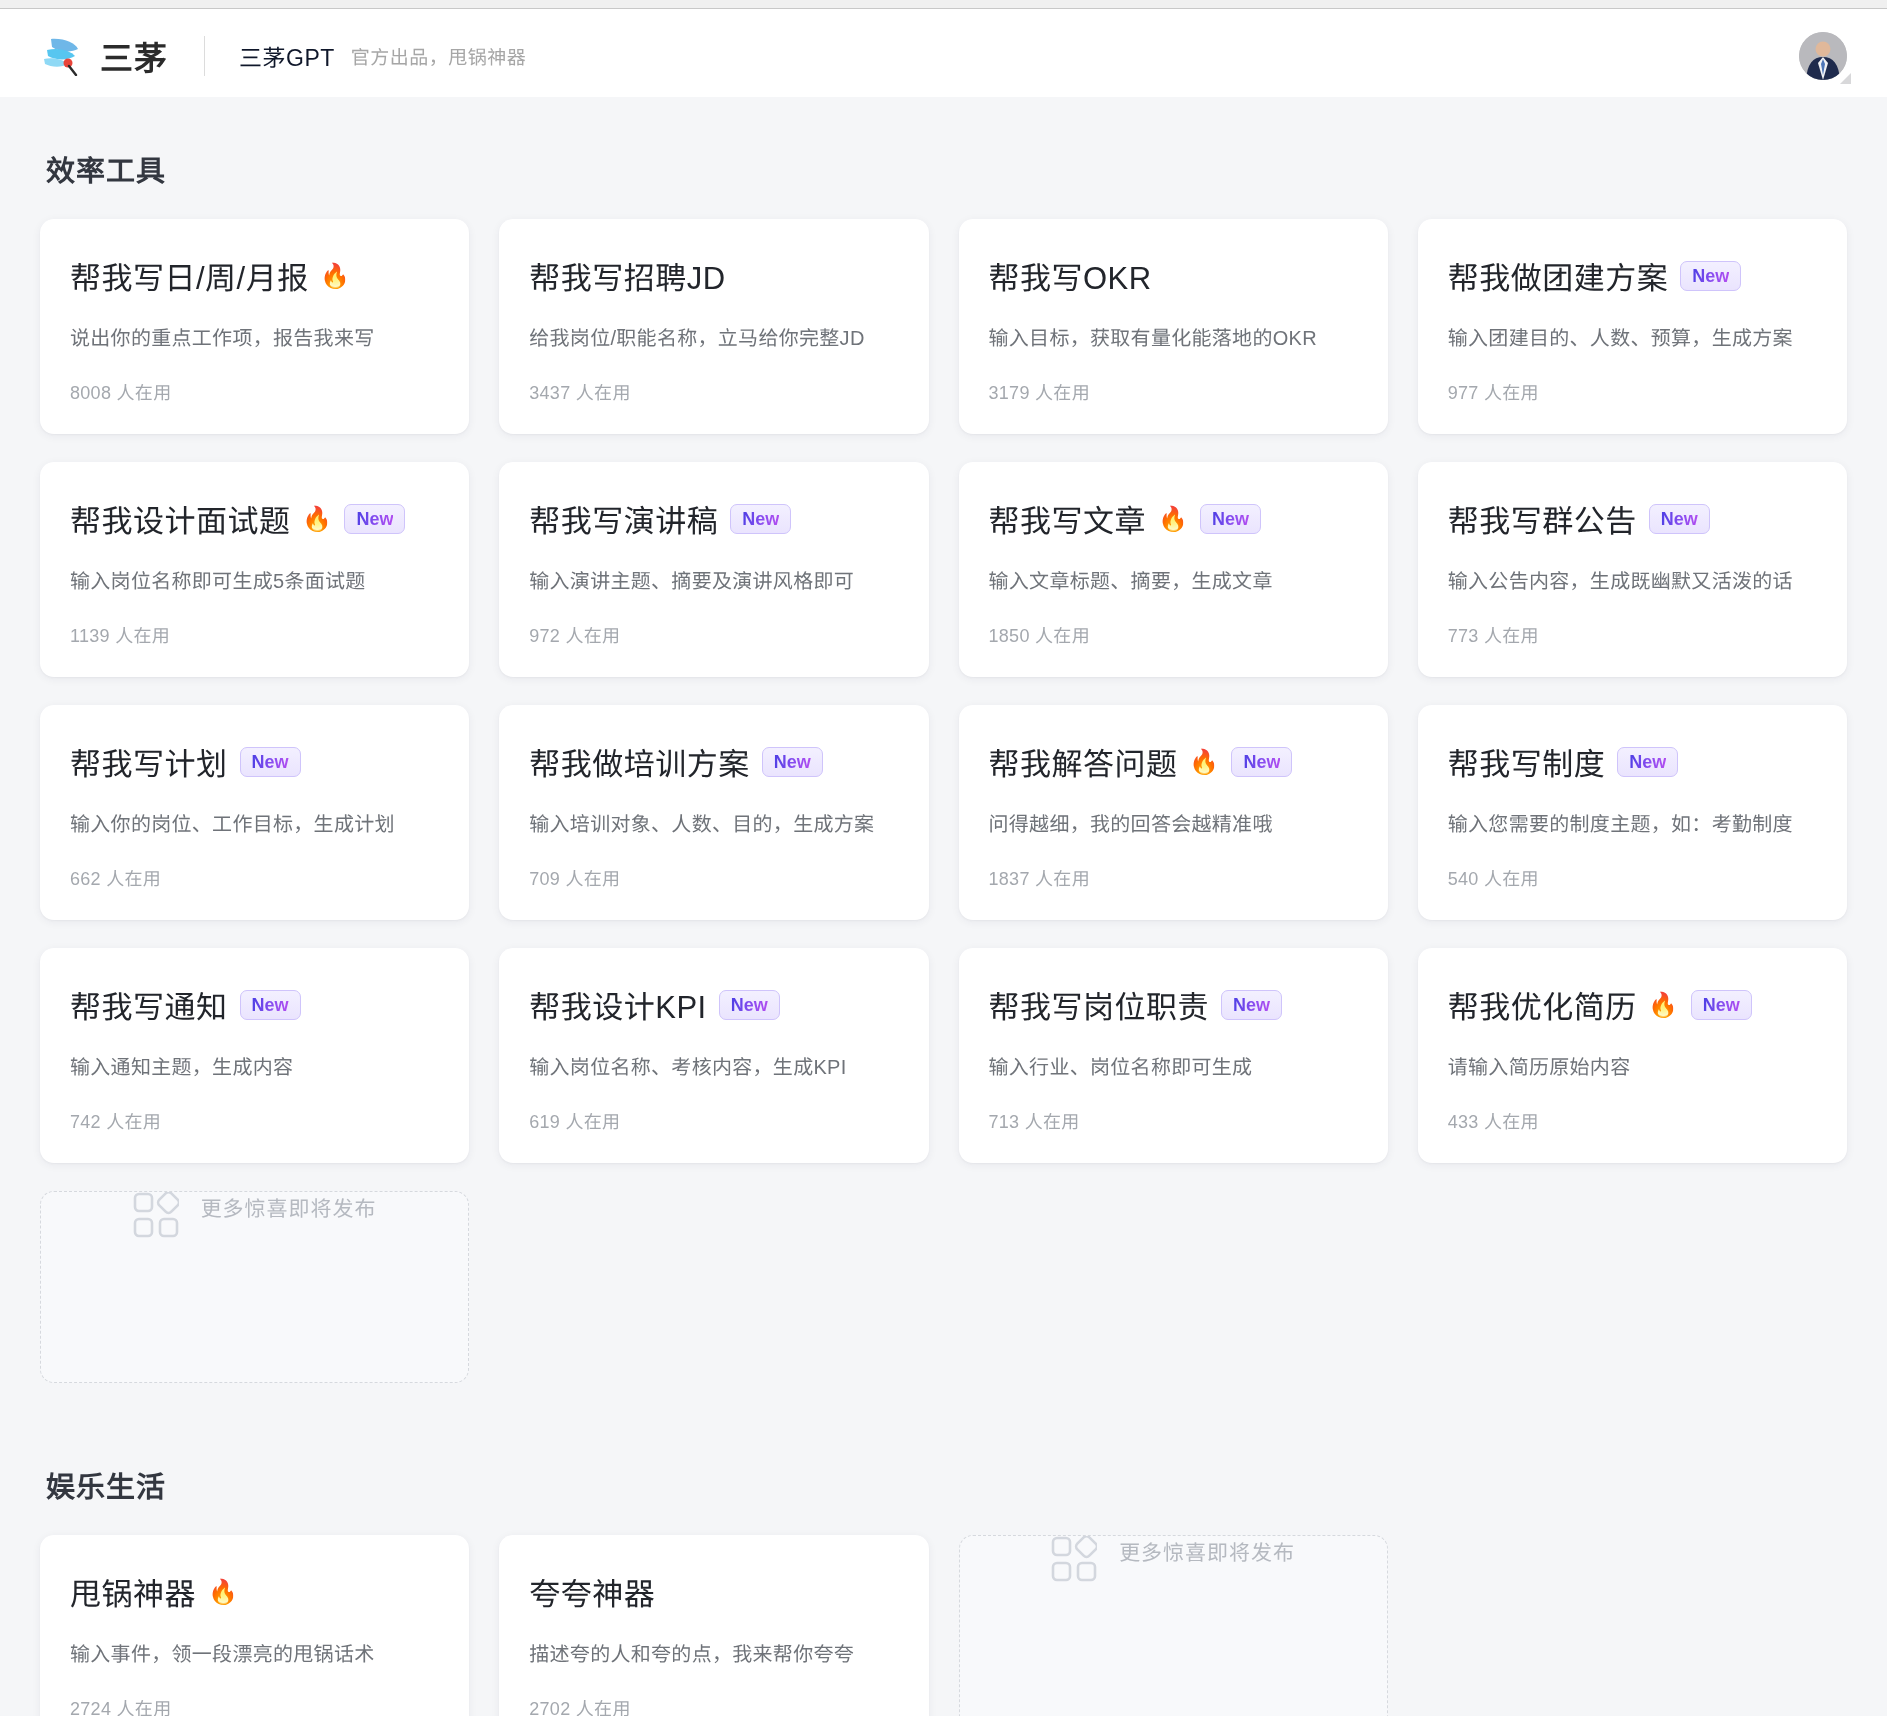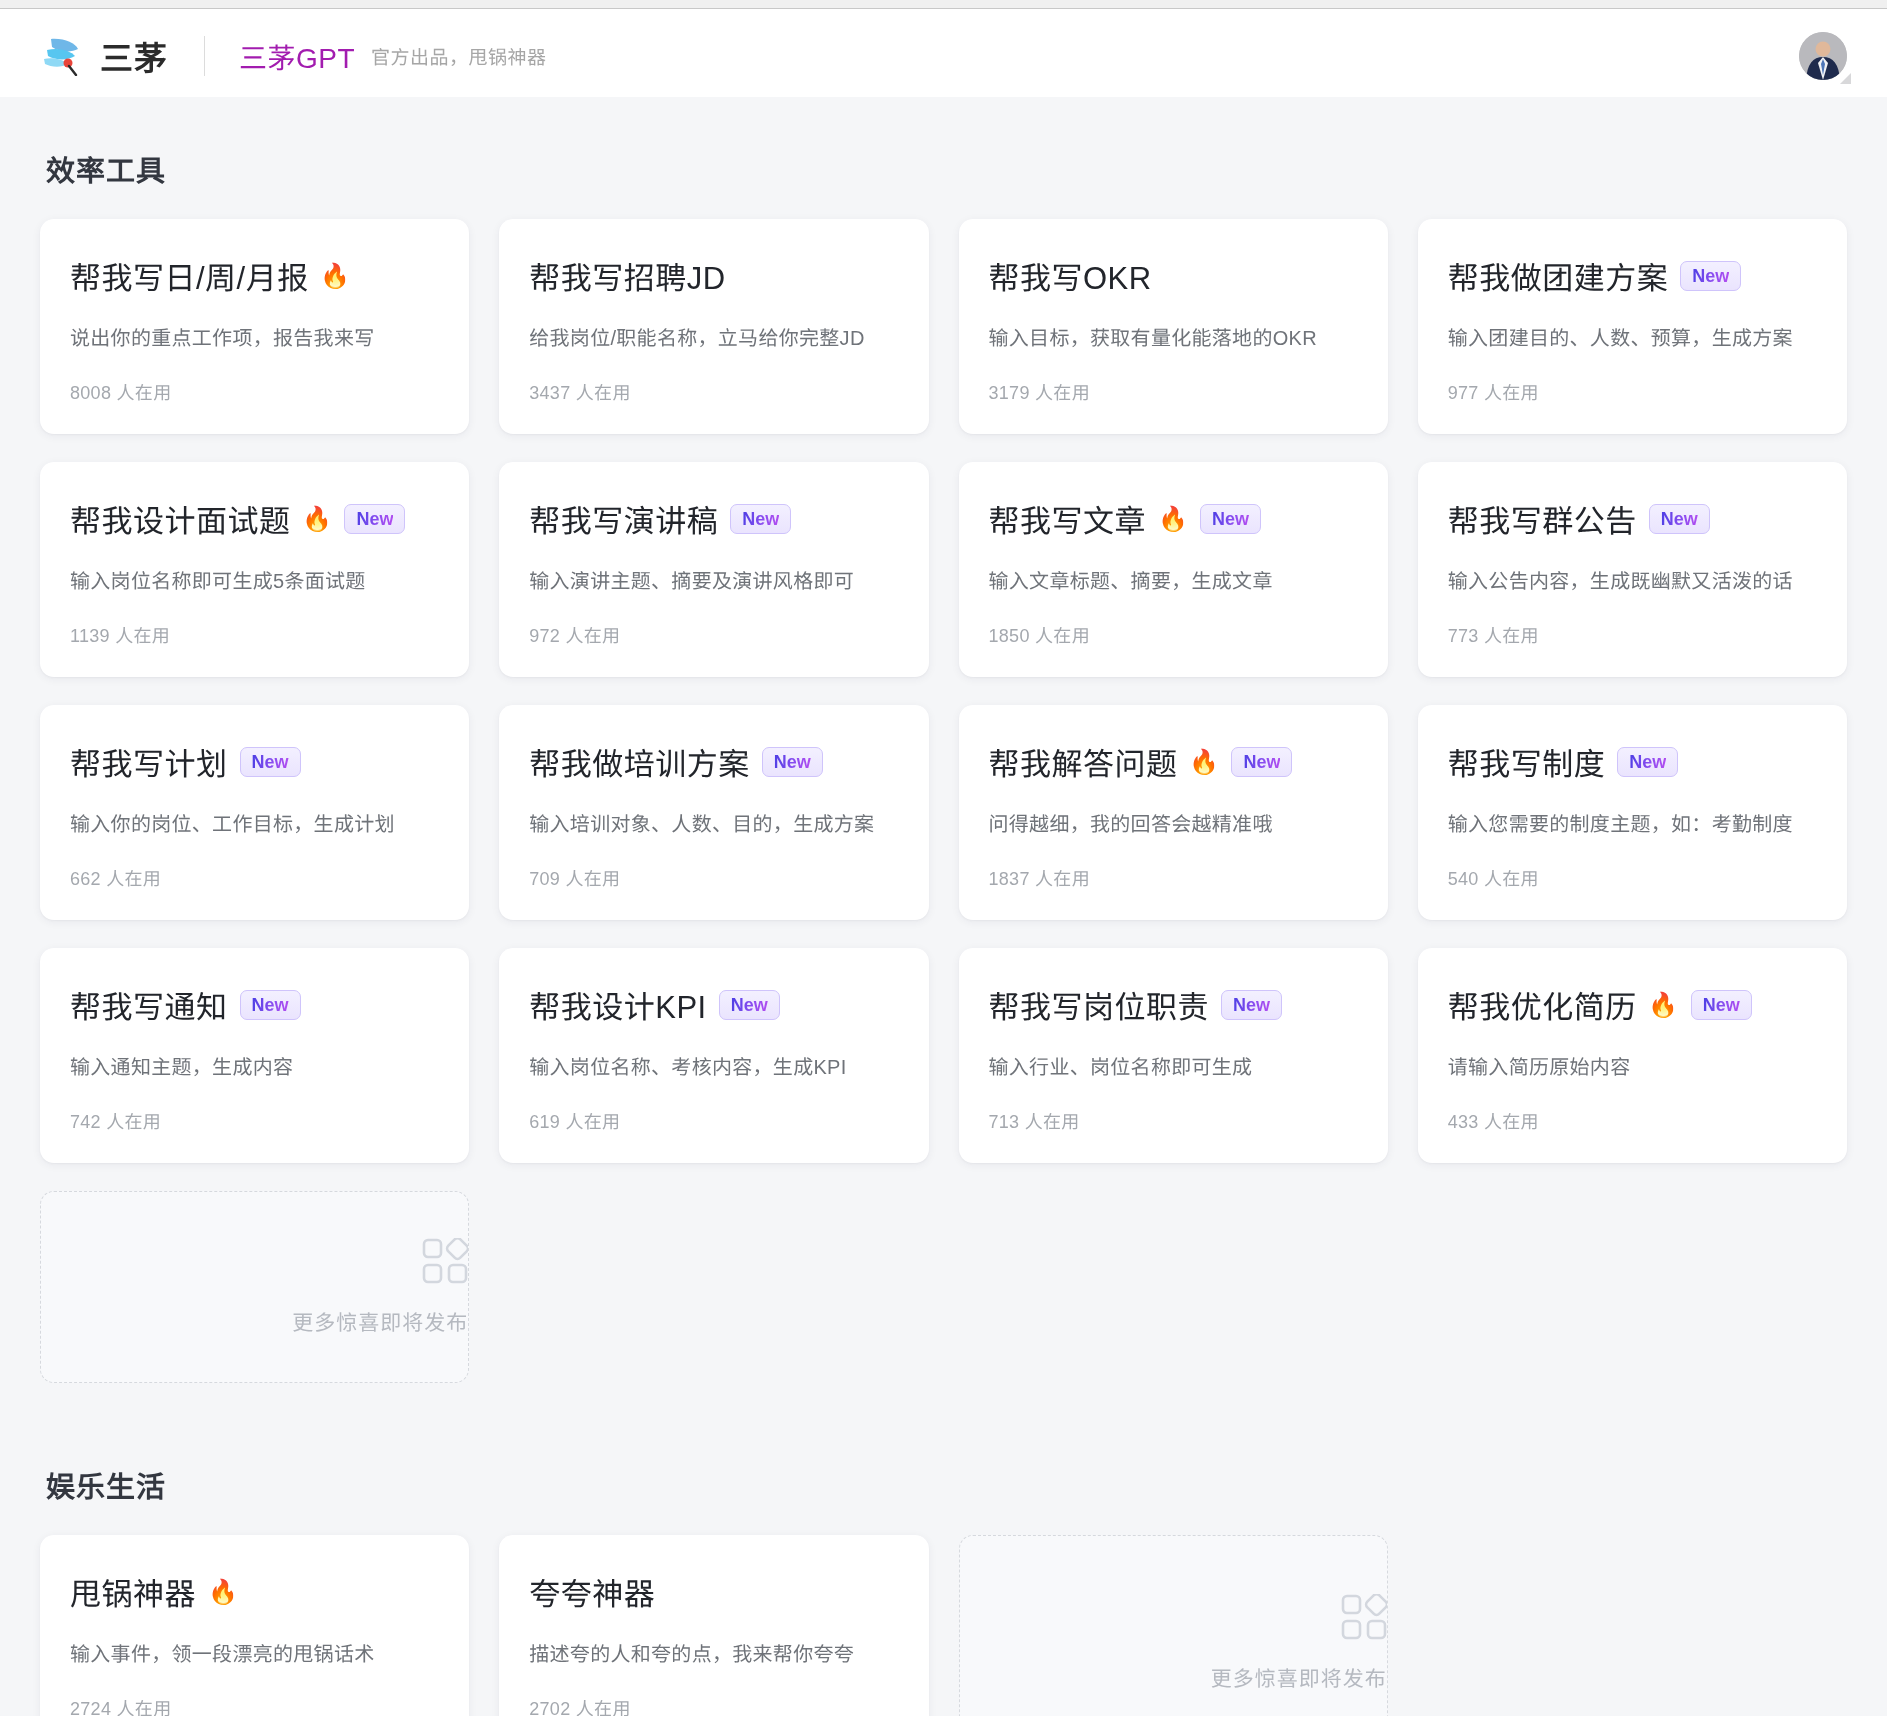--- a/index.html
+++ b/index.html
@@ -41,22 +41,22 @@
     color: #2b2b2b;
     letter-spacing: 1px;
   }
   .divider-v {
     width: 1px;
     height: 40px;
     background: #dcdcdc;
     margin: 0 34px 0 36px;
   }
   .app-title {
-    font-size: 28px;
-    color: #a21caf;
+    font-size: 23px;
+    color: #0f172a;
     font-weight: 400;
     letter-spacing: .5px;
   }
   .app-sub {
     font-size: 19px;
     color: #a6a6a6;
     margin-left: 16px;
     letter-spacing: .5px;
   }
   .avatar-wrap {
@@ -163,22 +163,22 @@
     letter-spacing: .3px;
   }
 
   
   .card-placeholder {
     background: #f8f9fb;
     border: 1.5px dashed #d6d9de;
     border-radius: 14px;
     min-height: 192px;
     display: flex;
-    flex-direction: column;
-    align-items: flex-end;
+    flex-direction: row;
+    align-items: flex-start;
     justify-content: center;
     gap: 22px;
     cursor: default;
     box-shadow: none;
   }
   .ph-icon { width: 46px; height: 46px; display: block; }
   .ph-text {
     font-size: 21px;
     color: #b5b9c0;
     letter-spacing: 1px;

